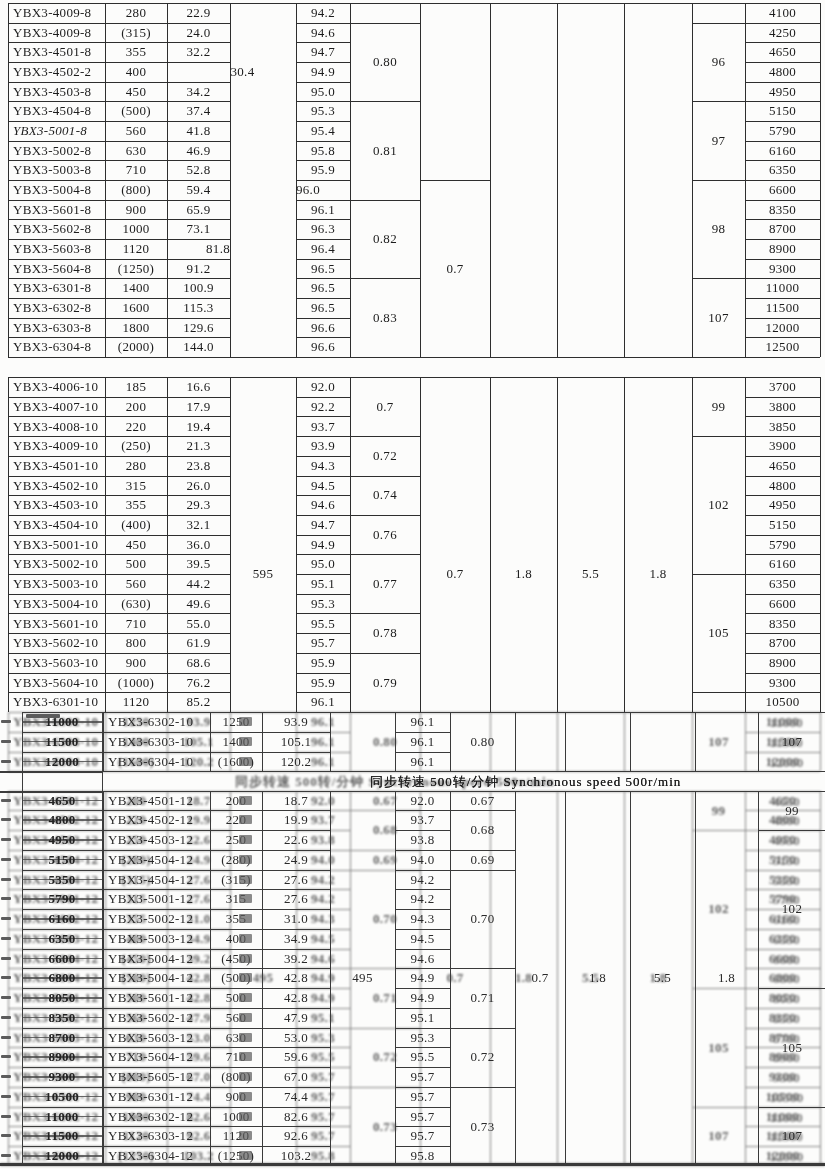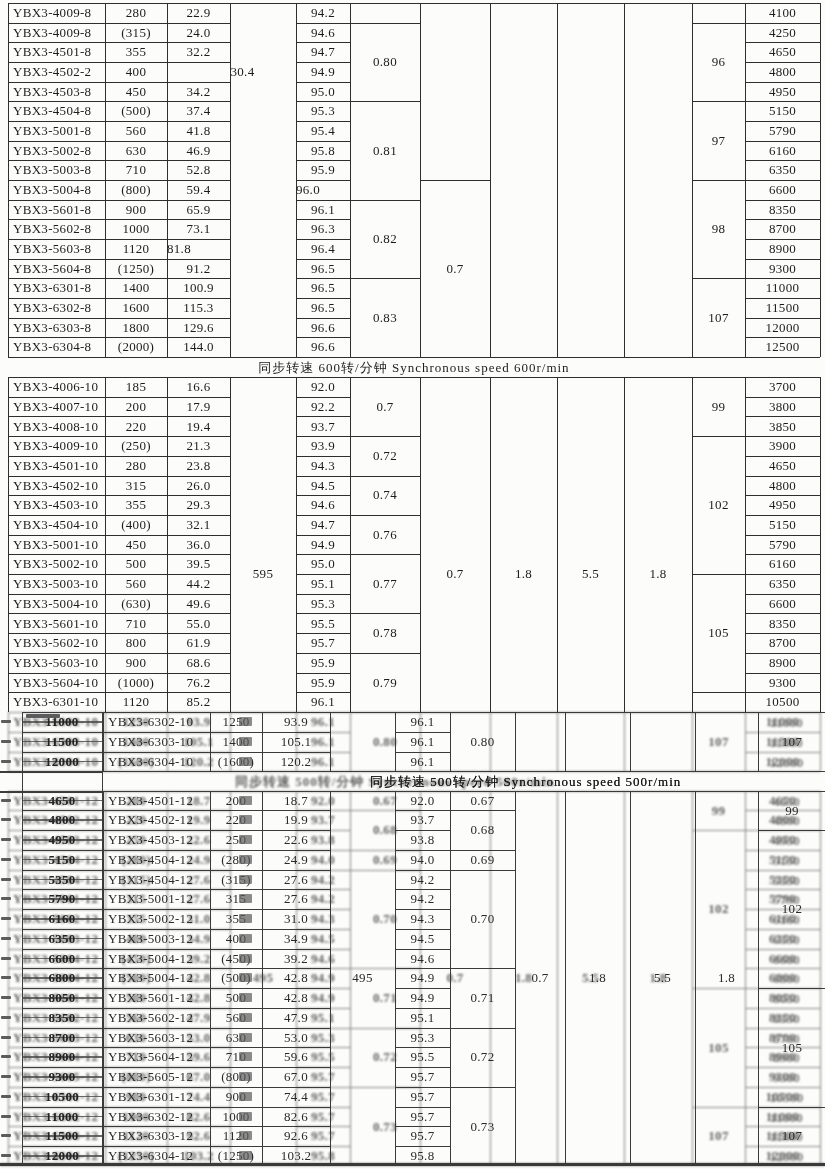--- a/index.html
+++ b/index.html
@@ -324,21 +324,21 @@
       <div class="ln" style="left: 296px; top: 101.335px; width: 54px; height: 1px;"></div>
       <div class="ln" style="left: 745px; top: 101.335px; width: 75px; height: 1px;"></div>
       <div class="t" style="left: 13px; top: 101.418px;">YBX3-4504-8</div>
       <div class="t" style="left: 105px; top: 101.418px; width: 62px; text-align: center;">(500)</div>
       <div class="t" style="left: 167px; top: 101.418px; width: 63px; text-align: center;">37.4</div>
       <div class="t" style="left: 296px; top: 101.418px; width: 54px; text-align: center;">95.3</div>
       <div class="t" style="left: 745px; top: 101.418px; width: 75px; text-align: center;">5150</div>
       <div class="ln" style="left: 8px; top: 121.002px; width: 222px; height: 1px;"></div>
       <div class="ln" style="left: 296px; top: 121.002px; width: 54px; height: 1px;"></div>
       <div class="ln" style="left: 745px; top: 121.002px; width: 75px; height: 1px;"></div>
-      <div class="t" style="left: 13px; top: 121.085px;">YBX3-5001-8</div>
+      <div class="t" style="left: 13px; top: 121.085px; font-style: italic;">YBX3-5001-8</div>
       <div class="t" style="left: 105px; top: 121.085px; width: 62px; text-align: center;">560</div>
       <div class="t" style="left: 167px; top: 121.085px; width: 63px; text-align: center;">41.8</div>
       <div class="t" style="left: 296px; top: 121.085px; width: 54px; text-align: center;">95.4</div>
       <div class="t" style="left: 745px; top: 121.085px; width: 75px; text-align: center;">5790</div>
       <div class="ln" style="left: 8px; top: 140.669px; width: 222px; height: 1px;"></div>
       <div class="ln" style="left: 296px; top: 140.669px; width: 54px; height: 1px;"></div>
       <div class="ln" style="left: 745px; top: 140.669px; width: 75px; height: 1px;"></div>
       <div class="t" style="left: 13px; top: 140.752px;">YBX3-5002-8</div>
       <div class="t" style="left: 105px; top: 140.752px; width: 62px; text-align: center;">630</div>
       <div class="t" style="left: 167px; top: 140.752px; width: 63px; text-align: center;">46.9</div>
@@ -374,21 +374,21 @@
       <div class="t" style="left: 13px; top: 219.421px;">YBX3-5602-8</div>
       <div class="t" style="left: 105px; top: 219.421px; width: 62px; text-align: center;">1000</div>
       <div class="t" style="left: 167px; top: 219.421px; width: 63px; text-align: center;">73.1</div>
       <div class="t" style="left: 296px; top: 219.421px; width: 54px; text-align: center;">96.3</div>
       <div class="t" style="left: 745px; top: 219.421px; width: 75px; text-align: center;">8700</div>
       <div class="ln" style="left: 8px; top: 239.004px; width: 222px; height: 1px;"></div>
       <div class="ln" style="left: 296px; top: 239.004px; width: 54px; height: 1px;"></div>
       <div class="ln" style="left: 745px; top: 239.004px; width: 75px; height: 1px;"></div>
       <div class="t" style="left: 13px; top: 239.088px;">YBX3-5603-8</div>
       <div class="t" style="left: 105px; top: 239.088px; width: 62px; text-align: center;">1120</div>
-      <div class="t" style="left: 167px; top: 239.088px; width: 63px; text-align: left;">81.8</div>
+      <div class="t" style="left: 167px; top: 239.088px; width: 63px; text-align: right;">81.8</div>
       <div class="t" style="left: 296px; top: 239.088px; width: 54px; text-align: center;">96.4</div>
       <div class="t" style="left: 745px; top: 239.088px; width: 75px; text-align: center;">8900</div>
       <div class="ln" style="left: 8px; top: 258.671px; width: 222px; height: 1px;"></div>
       <div class="ln" style="left: 296px; top: 258.671px; width: 54px; height: 1px;"></div>
       <div class="ln" style="left: 745px; top: 258.671px; width: 75px; height: 1px;"></div>
       <div class="t" style="left: 13px; top: 258.755px;">YBX3-5604-8</div>
       <div class="t" style="left: 105px; top: 258.755px; width: 62px; text-align: center;">(1250)</div>
       <div class="t" style="left: 167px; top: 258.755px; width: 63px; text-align: center;">91.2</div>
       <div class="t" style="left: 296px; top: 258.755px; width: 54px; text-align: center;">96.5</div>
       <div class="t" style="left: 745px; top: 258.755px; width: 75px; text-align: center;">9300</div>
@@ -873,15 +873,14 @@
       <div class="t strike" style="left: 22px; top: 1126.38px; width: 80px; text-align: center;">11500</div>
       <div class="mark" style="left: 1px; top: 1134.25px; width: 10px; height: 3px;"></div>
       <div class="mark" style="left: 239px; top: 1131.25px; width: 13px; height: 9px; opacity: 0.7;"></div>
       <div class="ln" style="left: 22px; top: 1146px; width: 80px; height: 1.2px;"></div>
       <div class="t strike" style="left: 22px; top: 1146.12px; width: 80px; text-align: center;">12000</div>
       <div class="mark" style="left: 1px; top: 1154px; width: 10px; height: 3px;"></div>
       <div class="mark" style="left: 239px; top: 1151px; width: 13px; height: 9px; opacity: 0.7;"></div>
       <div class="ln" style="left: 22px; top: 1163px; width: 80px; height: 1.2px;"></div>
       <div class="mark" style="left: 26px; top: 714px; width: 34px; height: 4px;"></div>
     </div>
-  <div class="t hdr" style="left:8px;top:357.5px;width:812px;text-align:center">同步转速 600转/分钟  Synchronous speed 600r/min</div>
   <div class="t hdr" style="left:370px;top:771.5px">同步转速 500转/分钟  Synchronous speed 500r/min</div>
 </div>
 
 </body></html>

